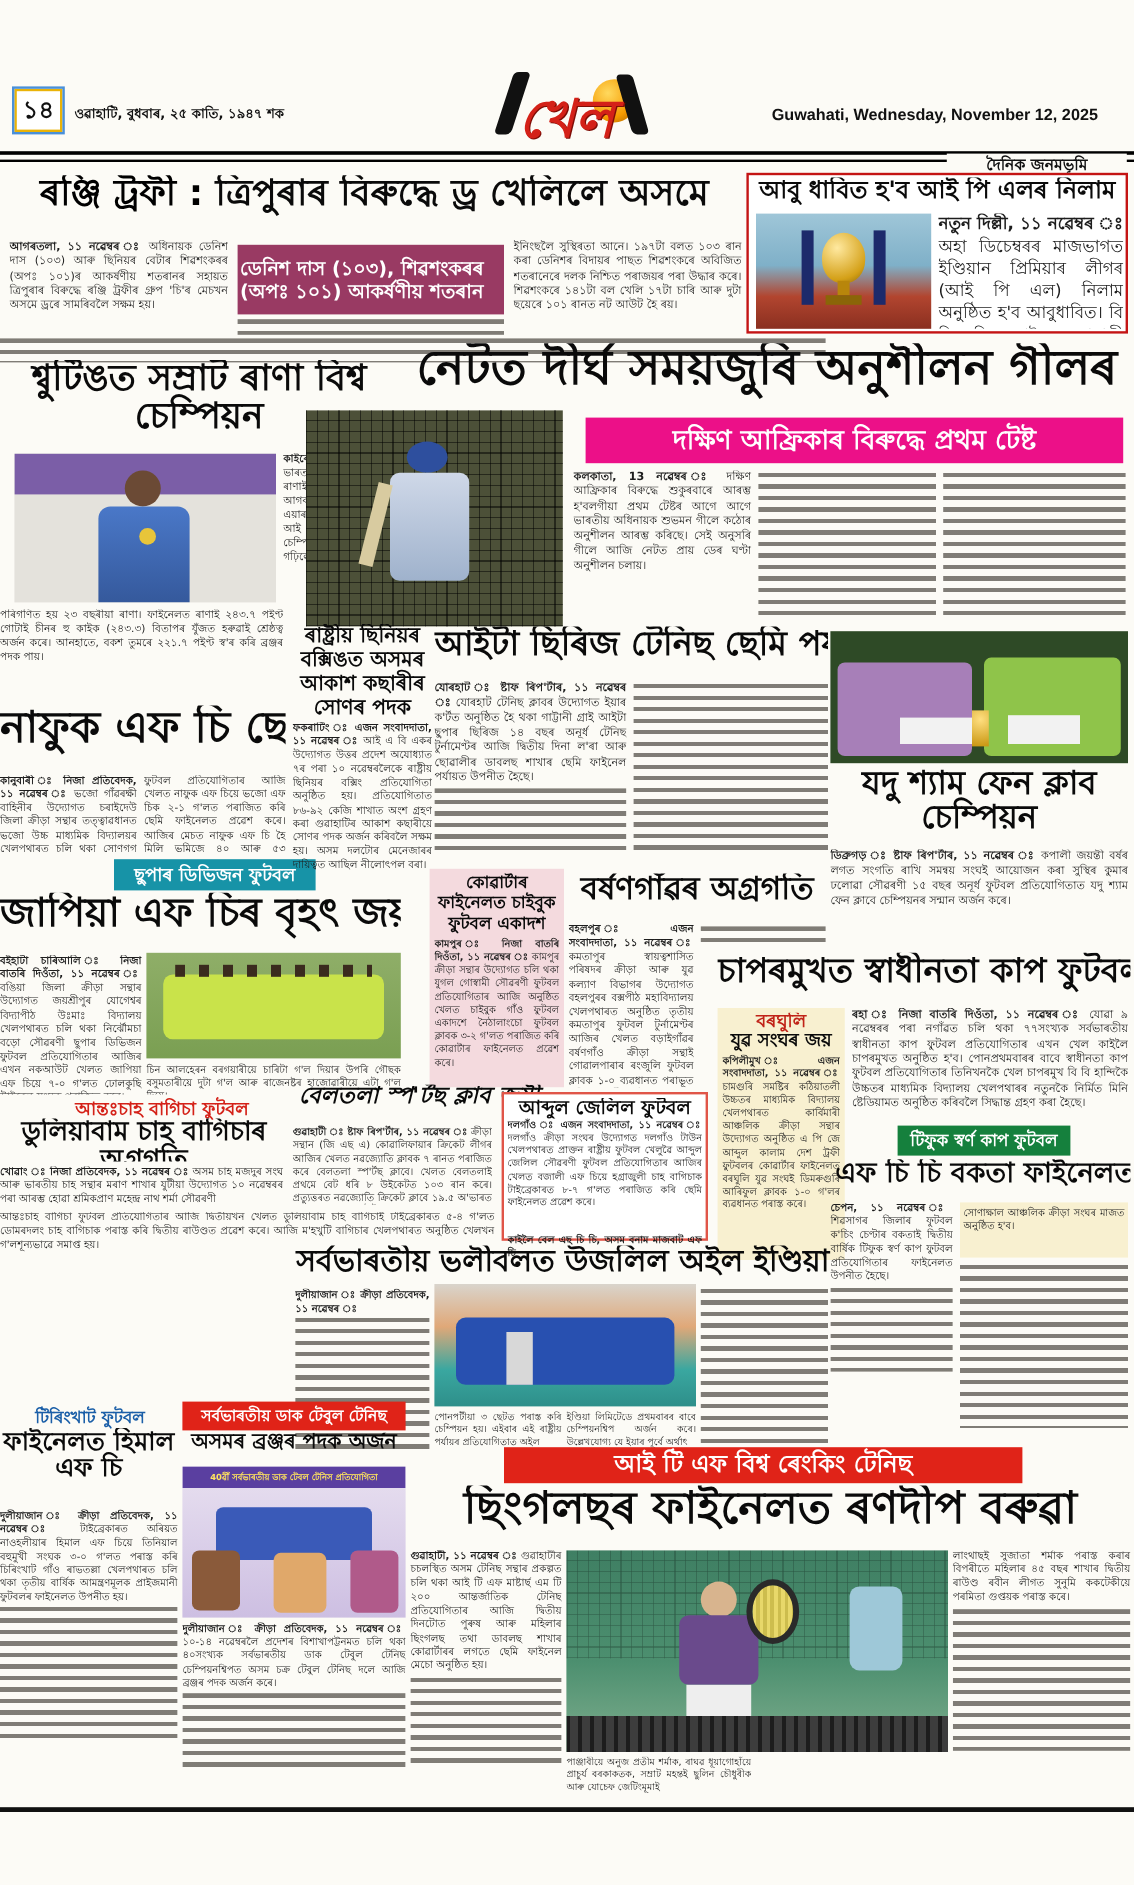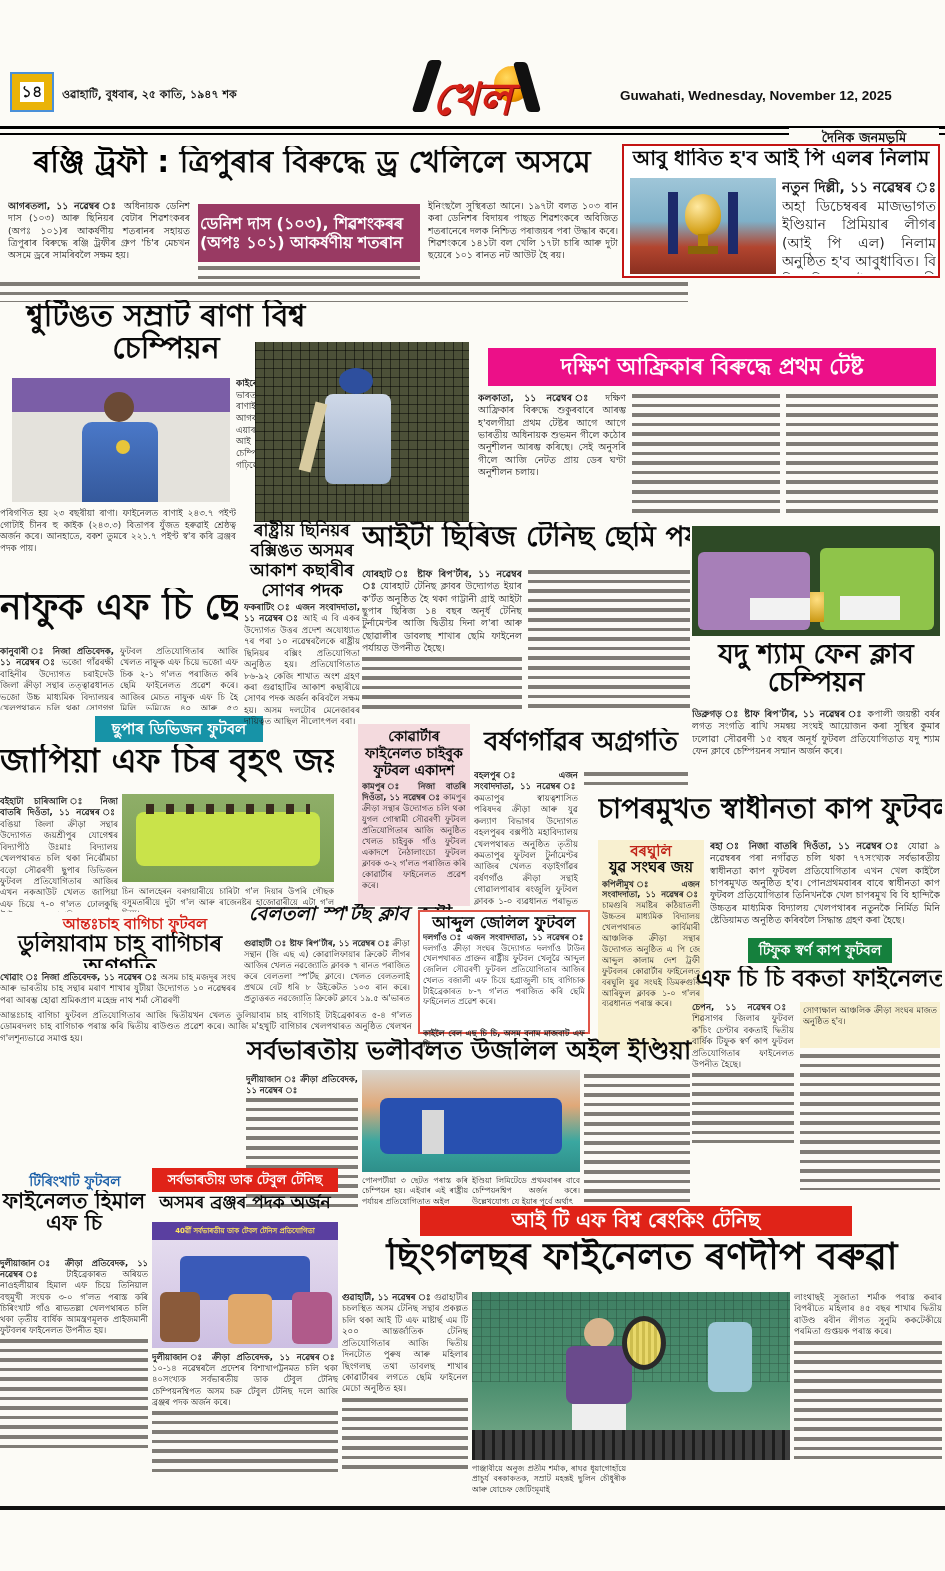--- a/index.html
+++ b/index.html
@@ -16,31 +16,31 @@
   .boxed{box-sizing:border-box}
   .rule2{border-top:3px solid #000;border-bottom:2px solid #000;height:4px}
   .net{background-image:repeating-linear-gradient(90deg,rgba(0,0,0,.5) 0 1px,transparent 1px 9px),
        repeating-linear-gradient(0deg,rgba(0,0,0,.5) 0 1px,transparent 1px 9px)}
 </style>
 </head>
 <body>
 
 <div class="page">
 
-  <div class="abs boxed" style="left:12px;top:74px;width:40px;height:36px;border:8px solid #eab308;outline:2px solid #4a90d9;background:#fff;display:flex;align-items:center;justify-content:center;font-size:16px;font-weight:700">১৪</div>
+  <div class="abs boxed" style="left:12px;top:74px;width:40px;height:36px;border:2px solid #eab308;outline:2px solid #4a90d9;background:#fff;display:flex;align-items:center;justify-content:center;font-size:20px;font-weight:700">১৪</div>
   <div class="abs" style="left:62px;top:86px;width:300px;font-size:11px;font-weight:700">ওৱাহাটি, বুধবাৰ, ২৫ কাতি, ১৯৪৭ শক</div>
 
   <div class="abs" style="left:398px;top:58px;width:170px;height:62px">
     <span class="abs" style="left:22px;top:2px;width:14px;height:52px;background:#111;transform:skewX(-18deg);border-radius:4px"></span>
     <span class="abs" style="left:96px;top:8px;width:36px;height:36px;border-radius:50%;background:radial-gradient(circle at 35% 32%,#ffd95e,#f59a00 62%,#a35e00)"></span>
     <span class="abs" style="left:122px;top:4px;width:14px;height:50px;background:#111;transform:skewX(16deg);border-radius:4px"></span>
     <span class="abs" style="left:34px;top:8px;font-size:44px;font-weight:800;font-style:italic;color:#d42118;text-shadow:1px 1px 0 #7e0d06">খেল</span>
   </div>
 
-  <div class="abs" style="left:620px;top:88px;width:318px;text-align:left;font-size:13.5px;font-weight:700;font-family:'Liberation Sans',sans-serif">Guwahati, Wednesday, November 12, 2025</div>
+  <div class="abs" style="left:620px;top:88px;width:318px;text-align:center;font-size:13.5px;font-weight:700;font-family:'Liberation Sans',sans-serif">Guwahati, Wednesday, November 12, 2025</div>
 
   <div class="abs rule2" style="left:0;top:126px;width:945px"></div>
   <div class="abs" style="right:6px;top:128px;width:150px;background:#fcfbf6;text-align:center;font-size:13px;font-weight:700">দৈনিক জনমভূমি</div>
 
   <div class="abs hl" style="left:6px;top:146px;width:612px;height:48px;font-size:30px;white-space:nowrap">
     <span style="color:#000000">ৰঞ্জি ট্ৰফী :</span>
     <span>ত্ৰিপুৰাৰ বিৰুদ্ধে ড্ৰ খেলিলে অসমে</span>
   </div>
   <div class="abs bt" style="left:8px;top:200px;width:182px;height:78px">
     <span class="dl">আগৰতলা, ১১ নৱেম্বৰ ঃ</span>
@@ -73,28 +73,29 @@
     <span class="abs" style="left:92px;top:14px;width:30px;height:30px;border-radius:50%;background:#6b4a35"></span>
     <span class="abs" style="left:70px;top:44px;width:76px;height:80px;border-radius:10px 10px 0 0;background:linear-gradient(180deg,#4a78c8,#35599c)"></span>
     <span class="abs" style="left:104px;top:62px;width:14px;height:14px;border-radius:50%;background:#e8c53a"></span>
   </div>
   <div class="bt abs" style="left:236px;top:378px;width:96px;height:124px;font-size:8.8px">
     <span class="dl">কাইৰো, ১১ নৱেম্বৰ ঃ</span>
     <span>ভাৰতৰ যুৱ শ্বুটাৰ সম্ৰাট ৰাণাই দুৰ্দান্ত প্ৰদৰ্শন আগবঢ়াই পুৰুষৰ ১০ মিটাৰ এয়াৰ পিষ্টলত স্বৰ্ণ জয়েৰে আই এছ এছ এফ বিশ্ব চেম্পিয়নশ্বিপত ইতিহাস গঢ়িলে।</span>
   </div>
   <div class="bt abs" style="left:0;top:508px;width:236px;height:76px;font-size:8.8px">পৰিগণিত হয় ২৩ বছৰীয়া ৰাণা। ফাইনেলত ৰাণাই ২৪৩.৭ পইণ্ট গোটাই চীনৰ হু কাইক (২৪৩.৩) বিতাপৰ যুঁজত হৰুৱাই শ্ৰেষ্ঠত্ব অৰ্জন কৰে। আনহাতে, বকশ তুমৰে ২২১.৭ পইণ্ট স্ব'ৰ কৰি ব্ৰঞ্জৰ পদক পায়।</div>
 
+  <div class="abs hl" style="left:336px;top:286px;width:606px;height:52px;font-size:40px;white-space:nowrap">নেটত দীৰ্ঘ সময়জুৰি অনুশীলন গীলৰ</div>
   <div class="ph abs net" style="left:255px;top:342px;width:214px;height:180px;background-color:#4c5038">
     <span class="abs" style="left:84px;top:26px;width:34px;height:26px;border-radius:50%;background:#2e4f9e"></span>
     <span class="abs" style="left:70px;top:52px;width:66px;height:90px;border-radius:8px;background:linear-gradient(180deg,#cfd8e8,#9fb2cc)"></span>
     <span class="abs" style="left:52px;top:60px;width:12px;height:70px;background:#d8cba0;transform:rotate(14deg)"></span>
   </div>
   <div class="abs banner" style="left:488px;top:348px;width:448px;height:38px;background:#ec1088;font-size:22px">দক্ষিণ আফ্ৰিকাৰ বিৰুদ্ধে প্ৰথম টেষ্ট</div>
   <div class="bt abs" style="left:478px;top:392px;width:148px;height:128px">
-    <span class="dl">কলকাতা, ১১ নৱেম্বৰ ঃ</span>
+    <span class="dl">কলকাতা, 13 নৱেম্বৰ ঃ</span>
     <span>দক্ষিণ আফ্ৰিকাৰ বিৰুদ্ধে শুকুৰবাৰে আৰম্ভ হ'বলগীয়া প্ৰথম টেষ্টৰ আগে আগে ভাৰতীয় অধিনায়ক শুভমন গীলে কঠোৰ অনুশীলন আৰম্ভ কৰিছে। সেই অনুসৰি গীলে আজি নেটত প্ৰায় ডেৰ ঘণ্টা অনুশীলন চলায়।</span>
   </div>
   <div class="abs greek" style="left:632px;top:394px;width:148px;height:124px"></div>
   <div class="abs greek" style="left:786px;top:394px;width:152px;height:124px"></div>
 
   <div class="abs hl" style="left:0;top:588px;width:238px;height:52px;font-size:36px;white-space:nowrap">নাফুক এফ চি ছেমিত</div>
   <div class="bt abs" style="left:0;top:646px;width:114px;height:64px;font-size:8.6px">
     <span class="dl">কানুবাৰী ঃ নিজা প্ৰতিবেদক, ১১ নৱেম্বৰ ঃ</span>
     <span>ভজো গাঁৱৰক্ষী বাহিনীৰ উদ্যোগত চৰাইদেউ জিলা ক্ৰীড়া সন্থাৰ তত্ত্বাৱধানত ভজো উচ্চ মাধ্যমিক বিদ্যালয়ৰ খেলপথাৰত চলি থকা সোণগগ গগৈ আৰু হীৰামাই গগৈ সৌৱৰণী ট্ৰফী আৰু প্ৰাইজমানি</span>
   </div>

